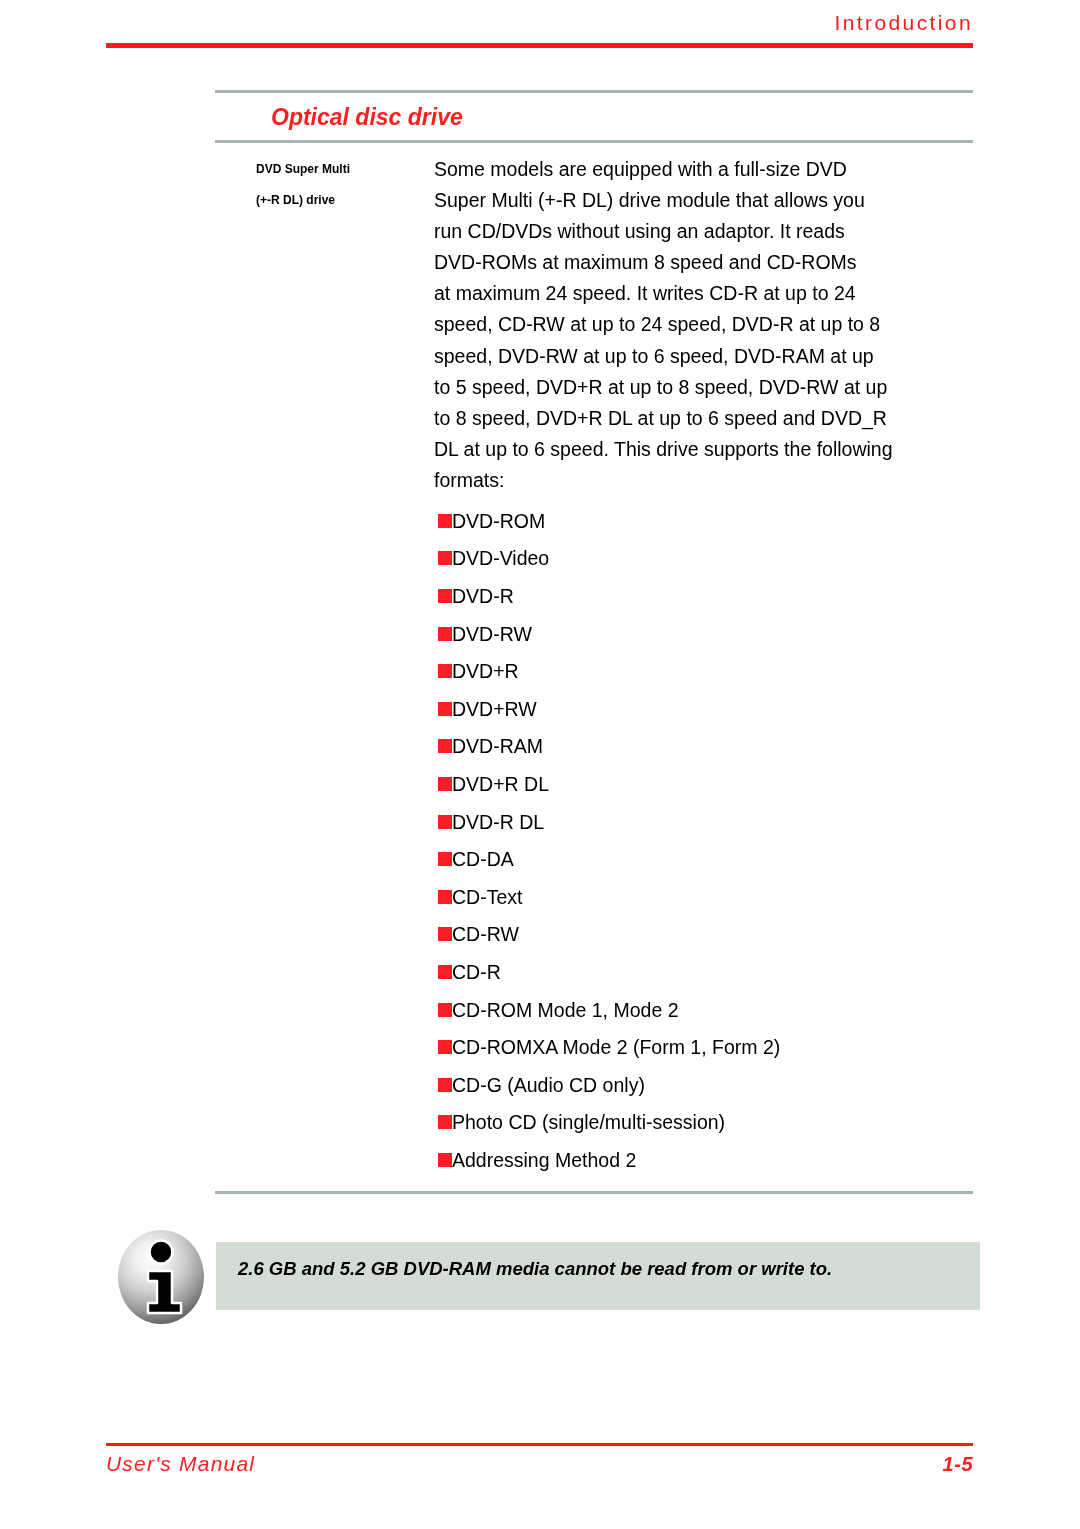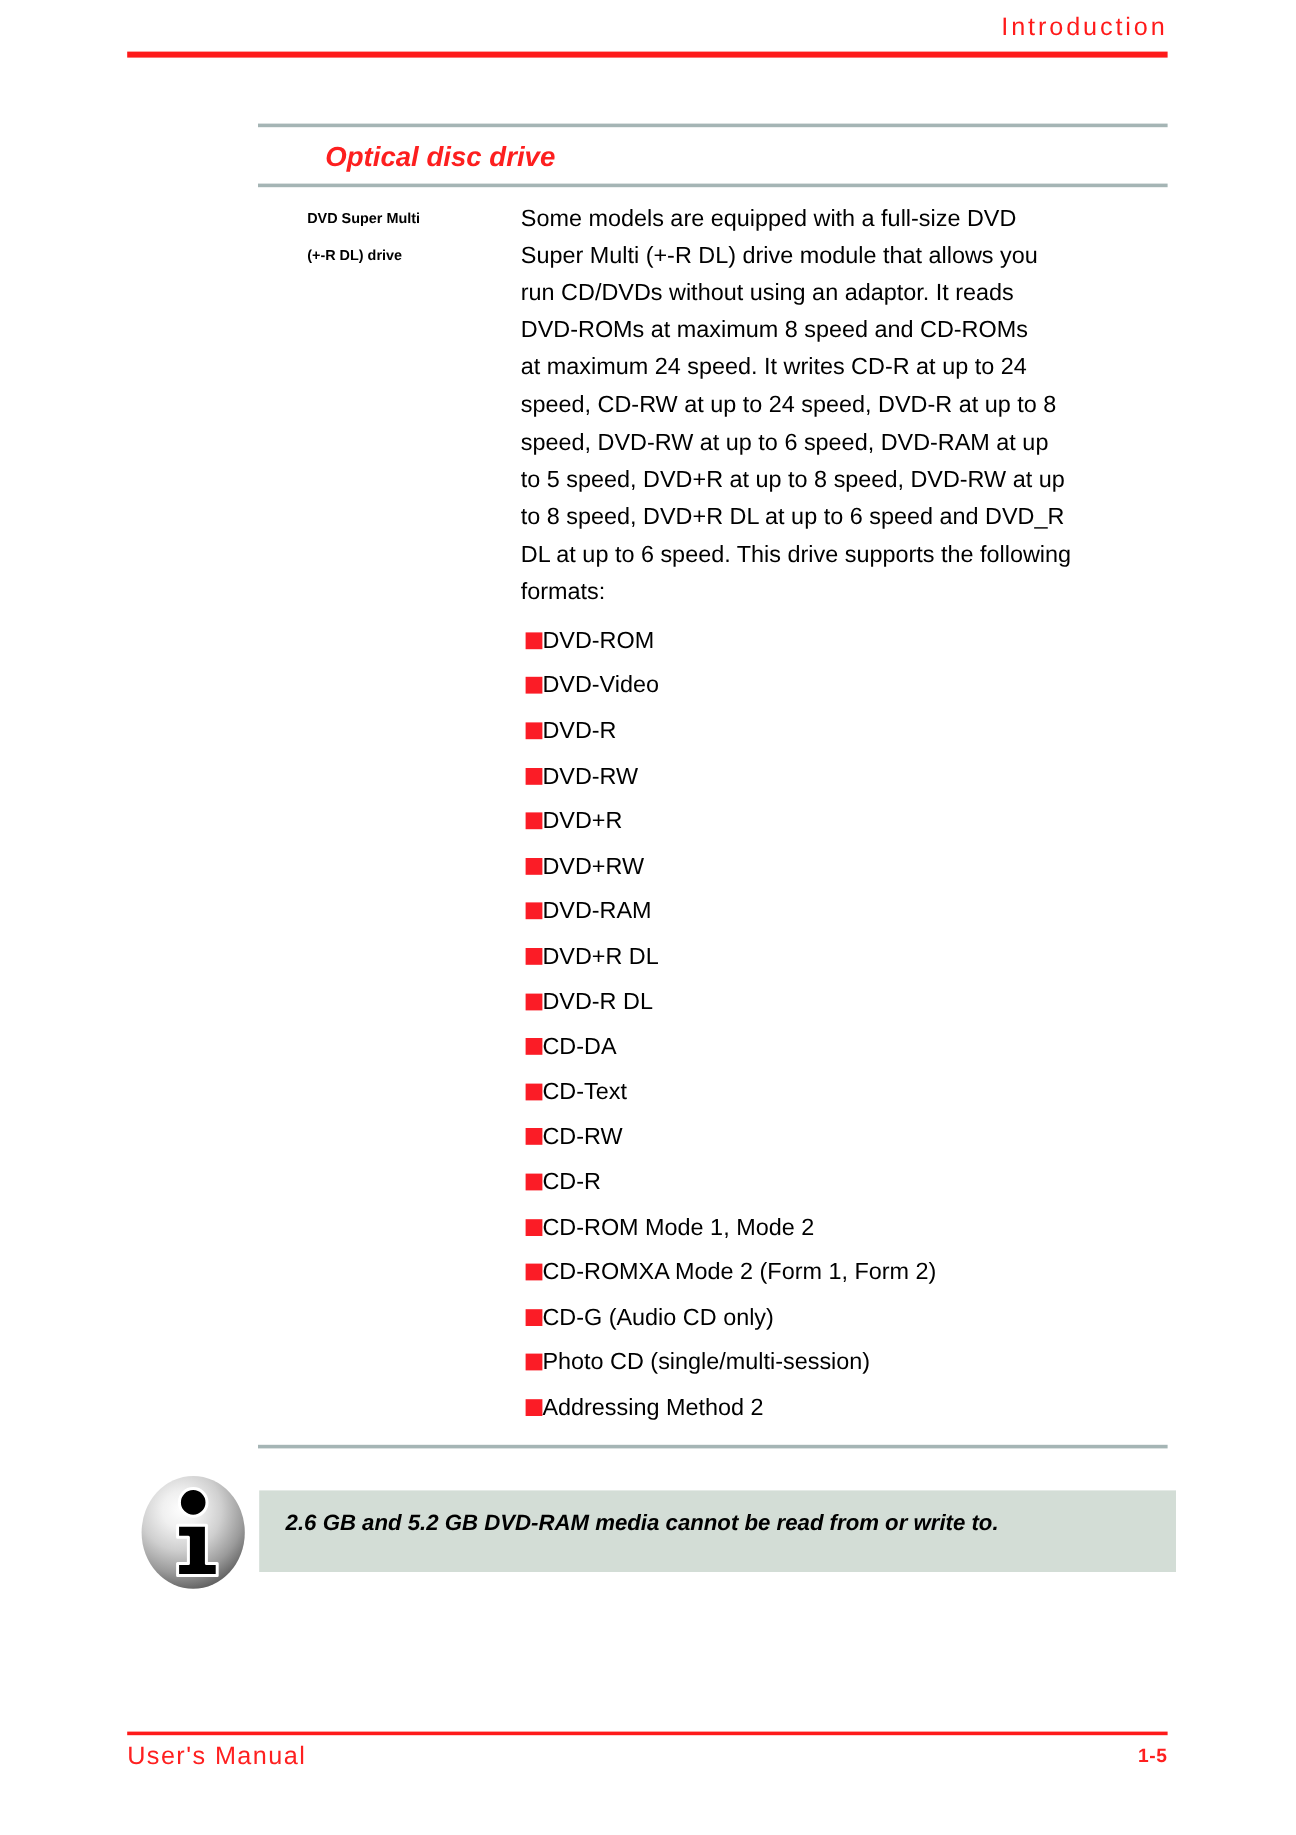--- a/index.html
+++ b/index.html
@@ -35,21 +35,21 @@
     margin-top: 7px;
     height: 5px;
     background: #fe1a1a;
     width: 100%;
   }
 
   
   .content {
     position: absolute;
     left: 215px;
-    top: 103px;
+    top: 90px;
     width: 758px;
   }
   .hrule {
     height: 3px;
     background: #a5b5b5;
     width: 100%;
   }
   .section-title-row {
     padding: 9px 0 8px 0;
   }
@@ -180,28 +180,29 @@
     width: 867px;
   }
   .footer-rule {
     height: 3px;
     background: #fe1a1a;
     width: 100%;
   }
   .footer-row {
     display: flex;
     justify-content: space-between;
-    align-items: center;
+    align-items: flex-end;
     margin-top: 6px;
     color: #fe2020;
     font-size: 21px;
     letter-spacing: 1.2px;
     font-weight: 400;
-  }
-  .footer-page { letter-spacing: 0.5px; font-weight: bold; font-size: 16px; }
+    font-style: italic;
+  }
+  .footer-page { letter-spacing: 0.5px; font-weight: bold; font-size: 20px; }
 </style>
 </head>
 <body>
 
 <div class="page-header">
   <div class="header-title">Introduction</div>
   <div class="header-rule"></div>
 </div>
 
 <div class="content">

